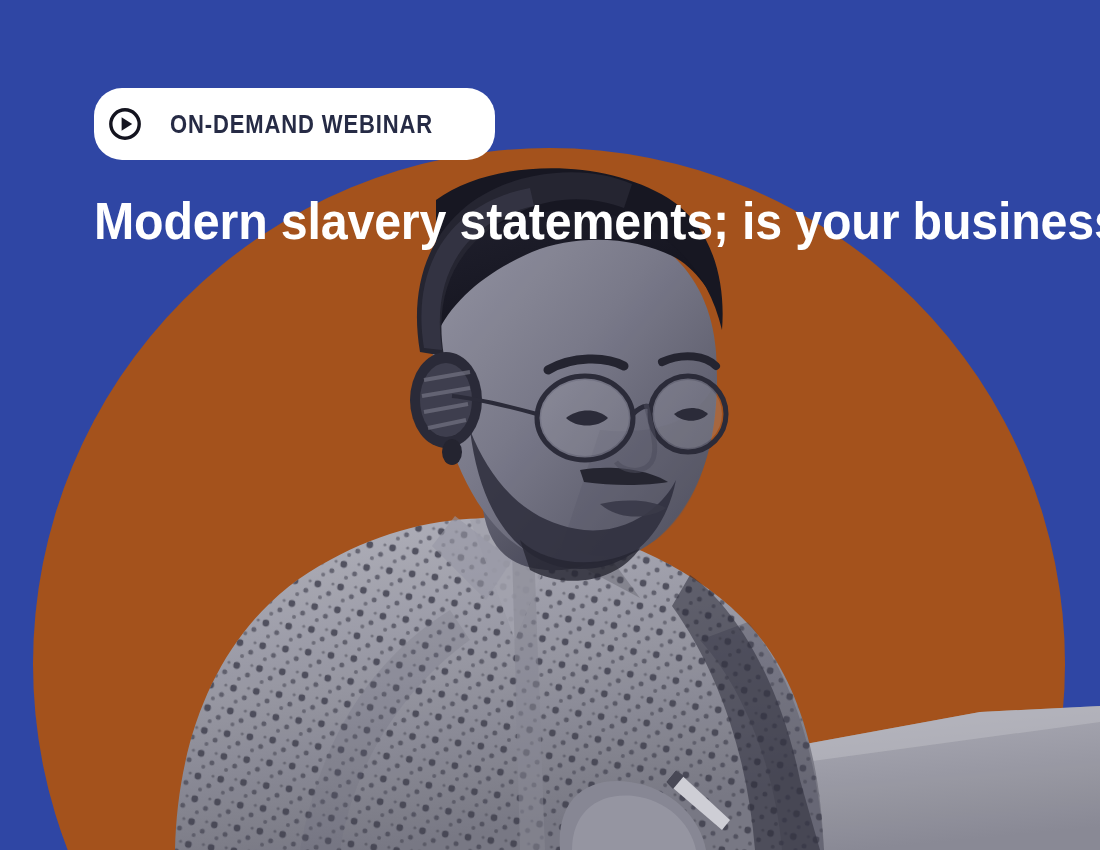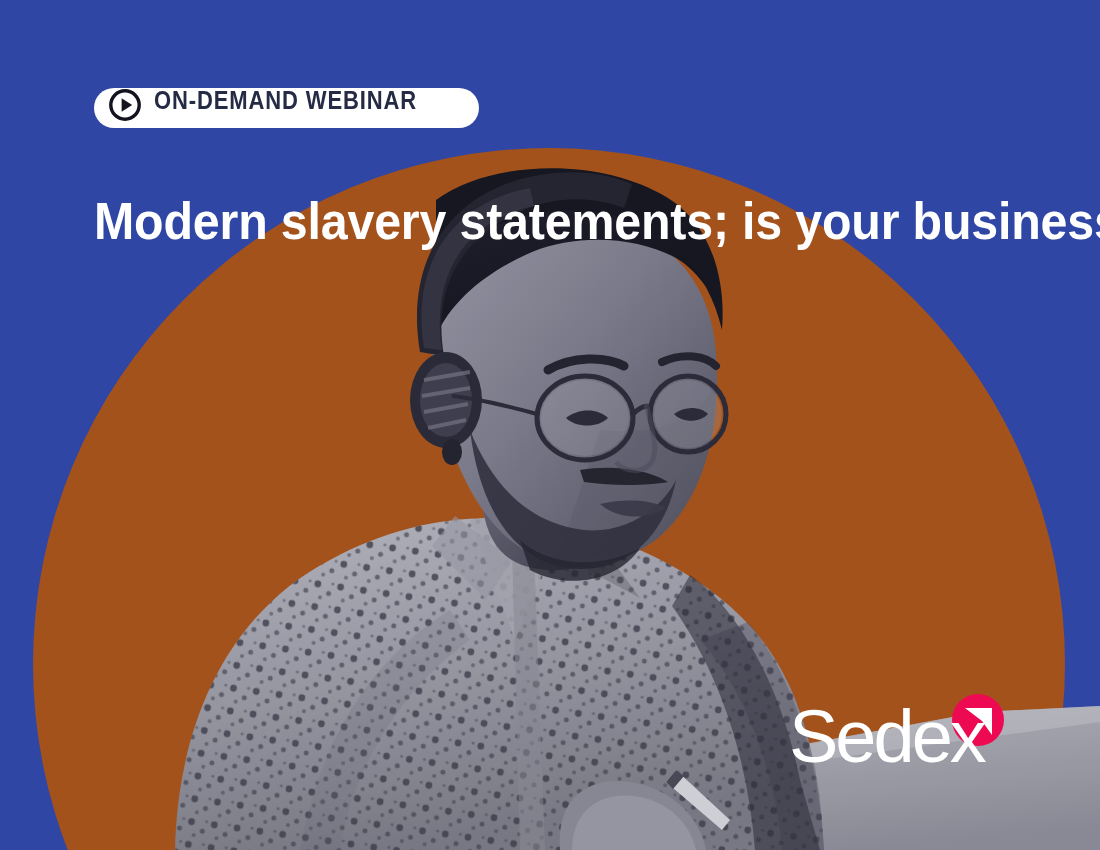--- a/index.html
+++ b/index.html
@@ -36,23 +36,24 @@
     height: 850px;
     overflow: hidden;
   }
   .photo svg { display: block; }
 
   
   .badge {
     position: absolute;
     left: 94px;
     top: 88px;
-    height: 40px;
+    height: 72px;
     display: flex;
-    gap: 12px;
+    align-items: center;
+    gap: 28px;
     padding: 0 26px 0 14px;
     background: #FFFFFF;
     border-radius: 28px;
     box-sizing: border-box;
   }
   .badge-icon {
     width: 34px;
     height: 34px;
     flex: 0 0 34px;
     display: block;
@@ -242,24 +243,14 @@
       <svg viewBox="0 0 34 34" width="34" height="34" xmlns="http://www.w3.org/2000/svg">
         <circle cx="17" cy="17" r="14.2" fill="none" stroke="#14141f" stroke-width="3.4"></circle>
         <path d="M13.6 10.2 L24.2 17 L13.6 23.8 Z" fill="#14141f"></path>
       </svg>
     </span>
     <span class="badge-label">ON-DEMAND WEBINAR</span>
   </div>
 
   <h1 class="headline">Modern slavery statements; is your business ready?</h1>
 
-  <div class="logo">
-    <svg viewBox="0 0 230 82" width="230" height="82" xmlns="http://www.w3.org/2000/svg">
-
-      <circle cx="189" cy="26" r="26" fill="#EE0A52"></circle>
-
-      <path d="M176 14 L203 14 L203 41 L193 27 Z" fill="#FFFFFF"></path>
-
-      <text x="0" y="68" font-family="Liberation Sans, sans-serif" font-size="74" font-weight="normal" fill="#FFFFFF" letter-spacing="-3">Sedex</text>
-    </svg>
-  </div>
 
 </div>
 
 </body></html>

